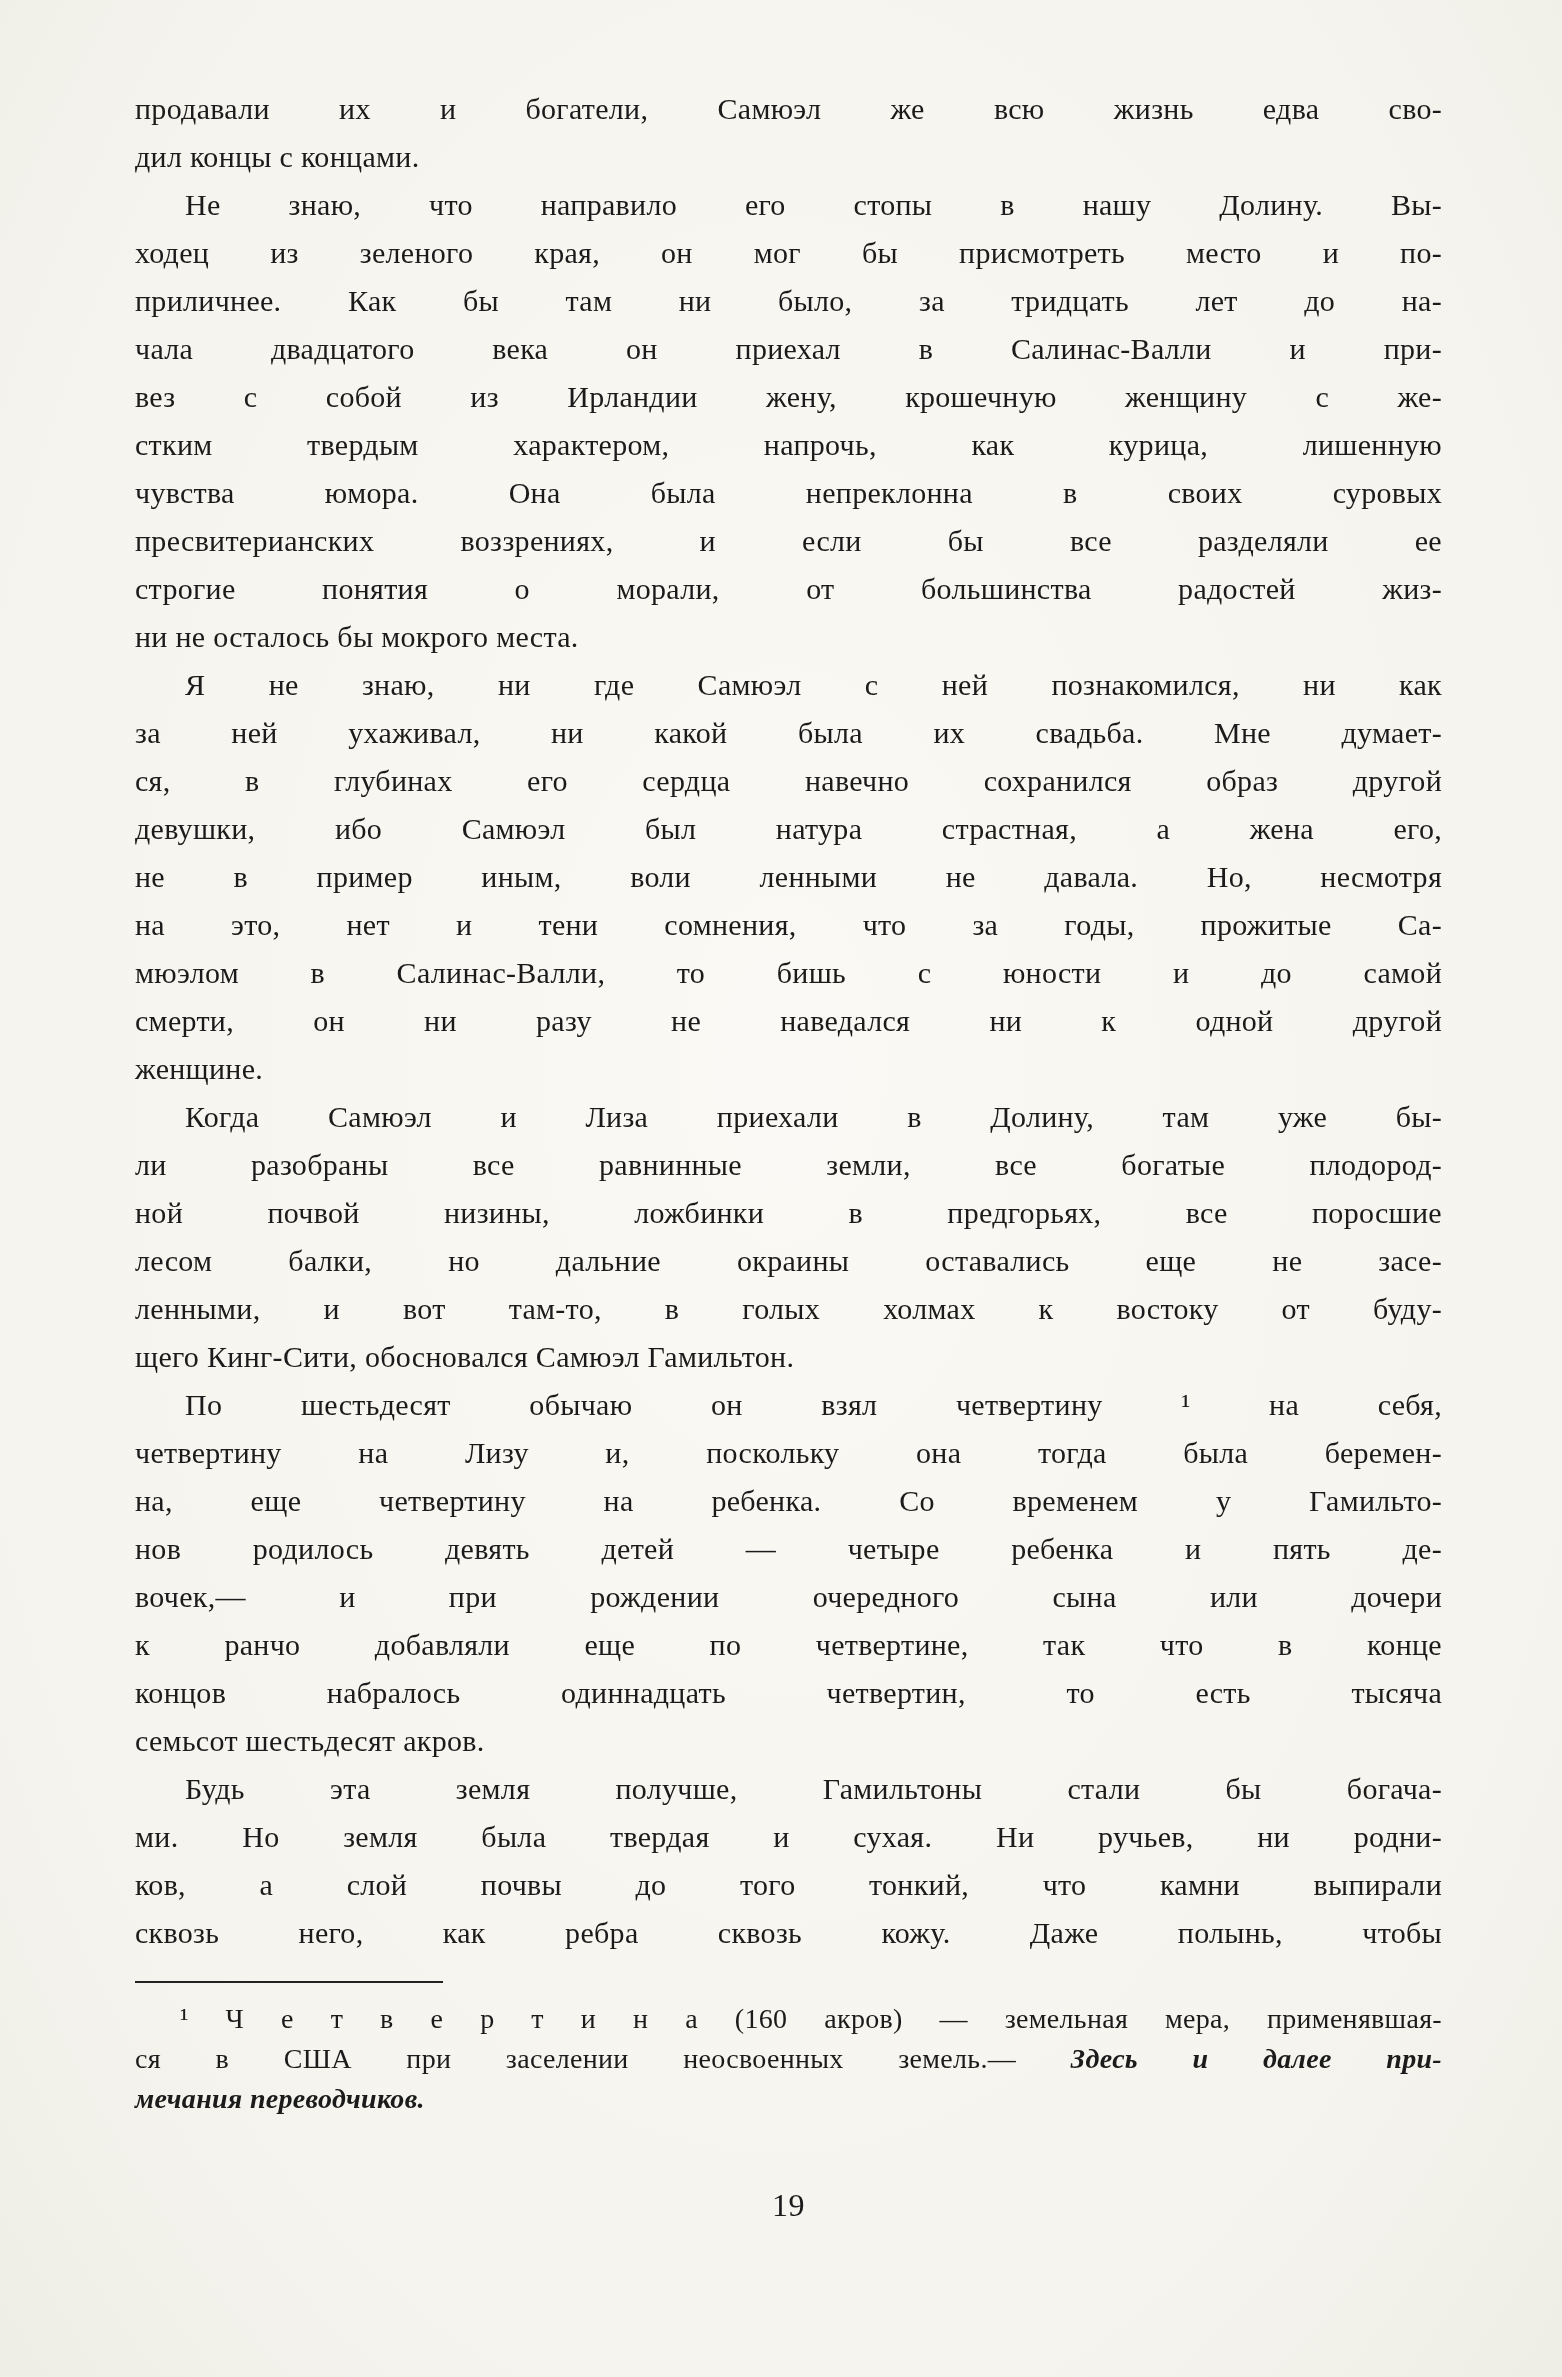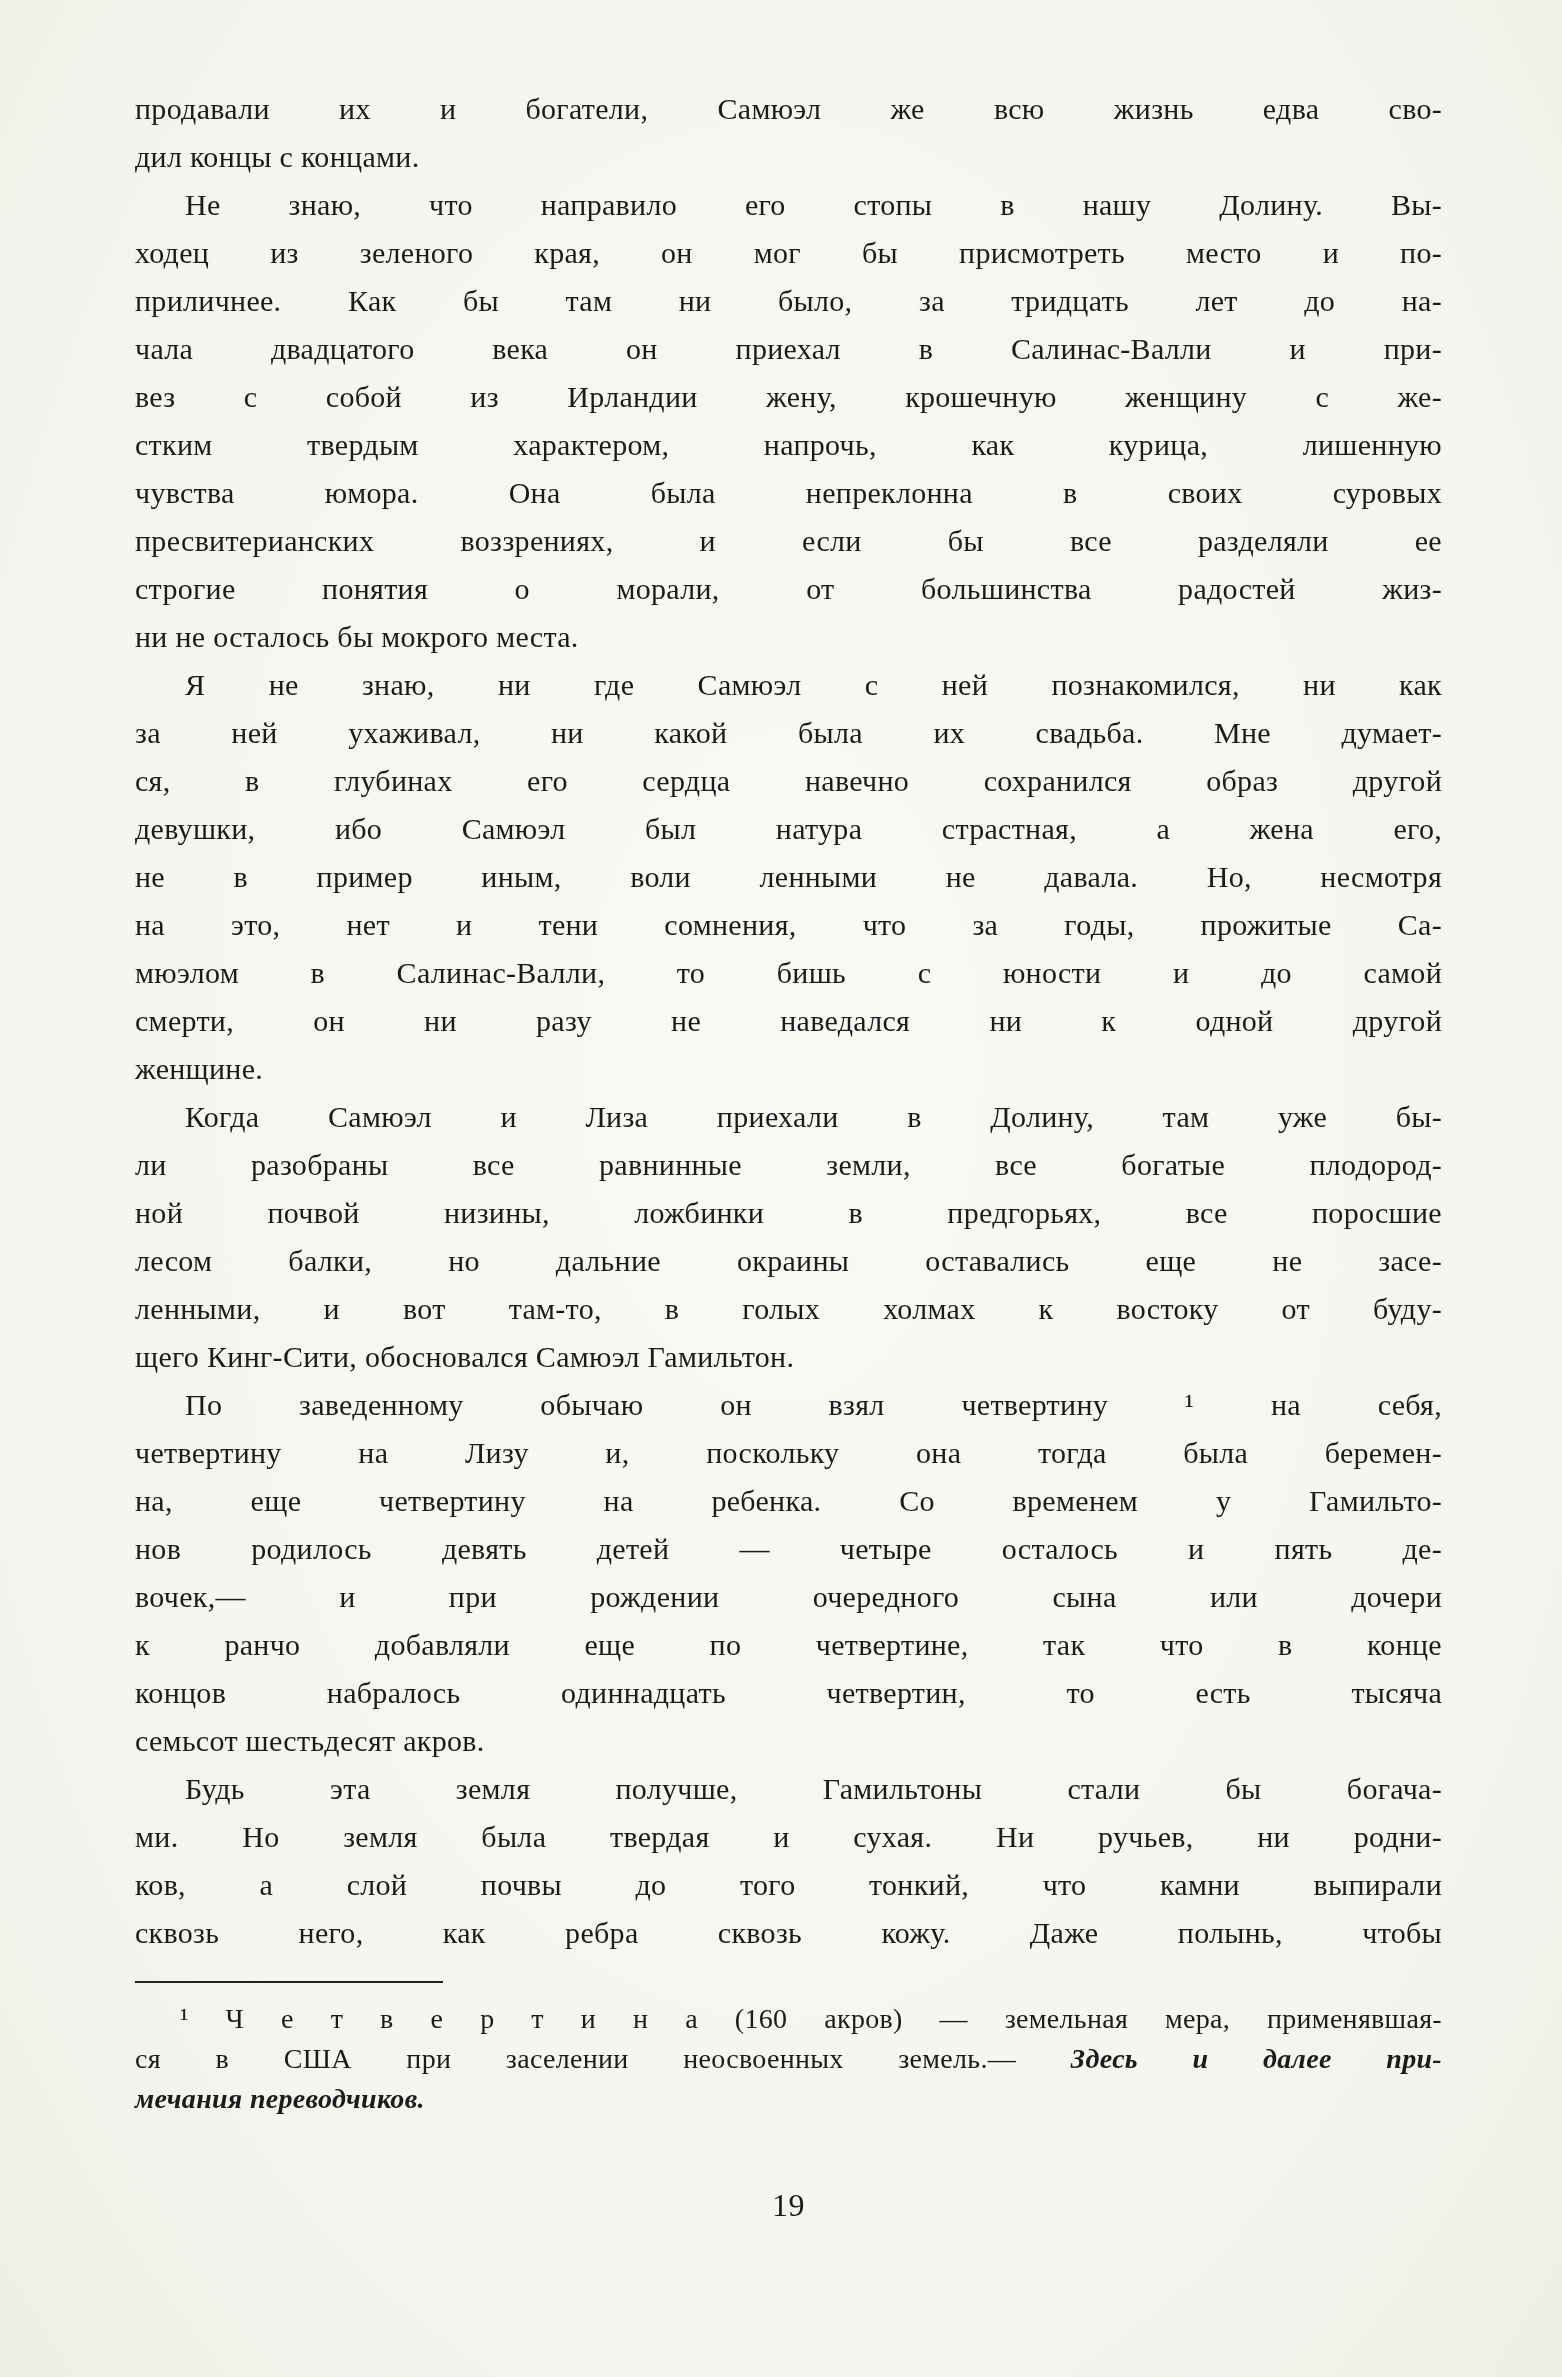--- a/index.html
+++ b/index.html
@@ -105,24 +105,24 @@
         </div>
         <div class="par indent">
           <div class="line">Когда Самюэл и Лиза приехали в Долину, там уже бы-</div>
           <div class="line">ли разобраны все равнинные земли, все богатые плодород-</div>
           <div class="line">ной почвой низины, ложбинки в предгорьях, все поросшие</div>
           <div class="line">лесом балки, но дальние окраины оставались еще не засе-</div>
           <div class="line">ленными, и вот там-то, в голых холмах к востоку от буду-</div>
           <div class="line no-just">щего Кинг-Сити, обосновался Самюэл Гамильтон.</div>
         </div>
         <div class="par indent">
-          <div class="line">По заведенному обычаю он взял четвертину ¹ на себя,</div>
+          <div class="line">По шестьдесят обычаю он взял четвертину ¹ на себя,</div>
           <div class="line">четвертину на Лизу и, поскольку она тогда была беремен-</div>
           <div class="line">на, еще четвертину на ребенка. Со временем у Гамильто-</div>
-          <div class="line">нов родилось девять детей — четыре осталось и пять де-</div>
+          <div class="line">нов родилось девять детей — четыре ребенка и пять де-</div>
           <div class="line">вочек,— и при рождении очередного сына или дочери</div>
           <div class="line">к ранчо добавляли еще по четвертине, так что в конце</div>
           <div class="line">концов набралось одиннадцать четвертин, то есть тысяча</div>
           <div class="line no-just">семьсот шестьдесят акров.</div>
         </div>
         <div class="par indent">
           <div class="line">Будь эта земля получше, Гамильтоны стали бы богача-</div>
           <div class="line">ми. Но земля была твердая и сухая. Ни ручьев, ни родни-</div>
           <div class="line">ков, а слой почвы до того тонкий, что камни выпирали</div>
           <div class="line">сквозь него, как ребра сквозь кожу. Даже полынь, чтобы</div>

